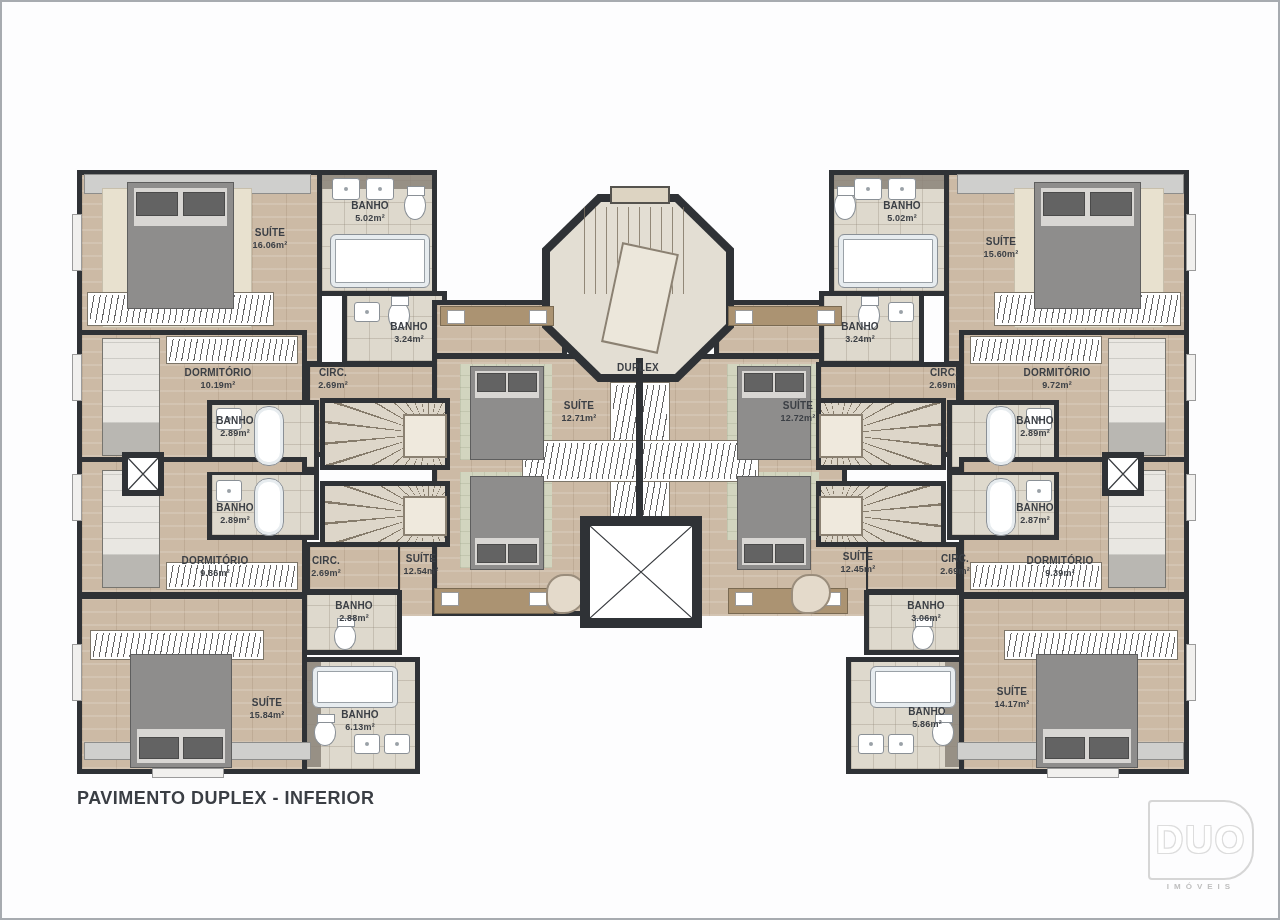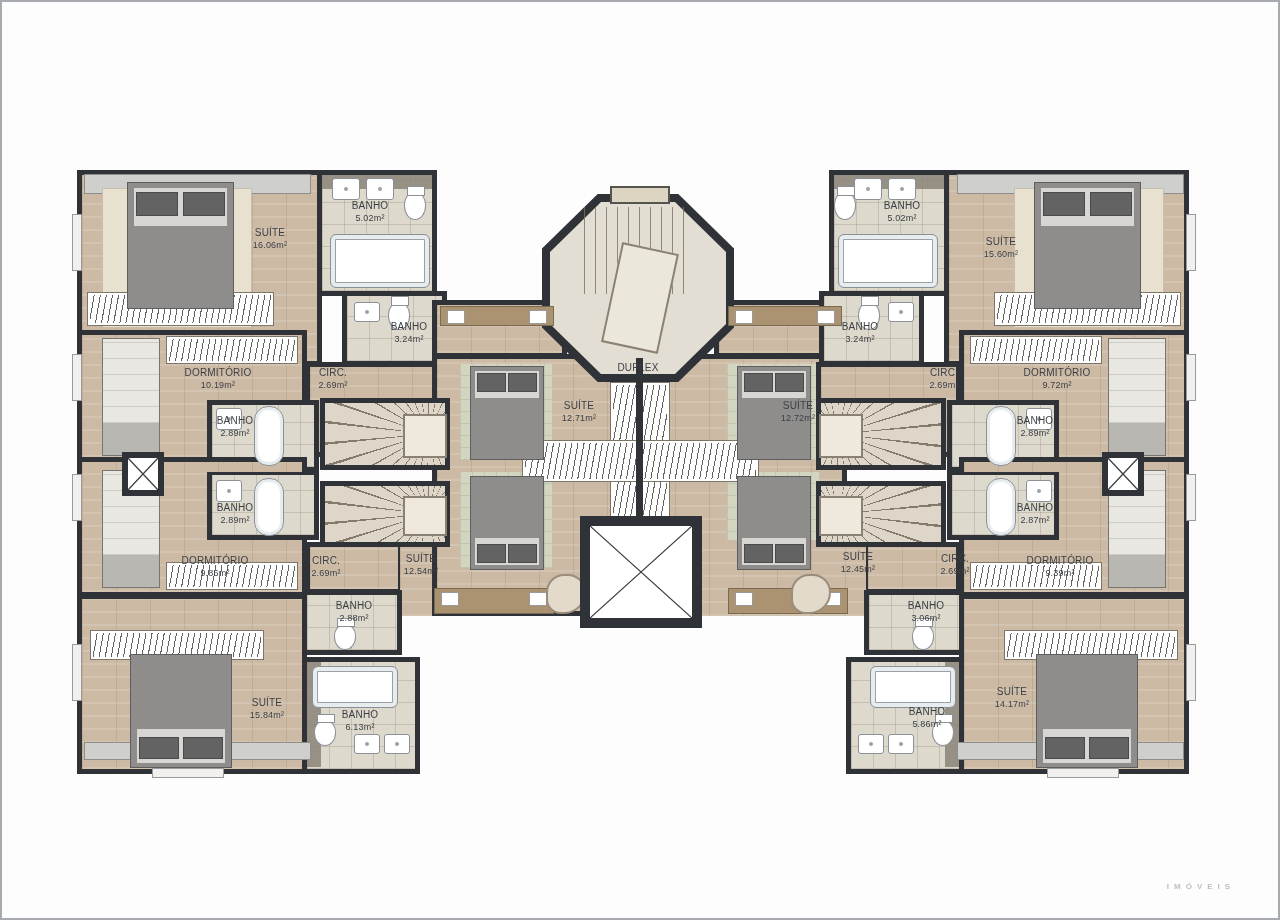--- a/index.html
+++ b/index.html
@@ -7,21 +7,21 @@
   .plan{position:absolute;inset:0;}
   .r{position:absolute;box-sizing:border-box;border:5px solid #2f3236;}
   .patch{position:absolute;box-sizing:border-box;}
   .wood{background-color:#ccbaa5;background-image:repeating-linear-gradient(0deg,rgba(255,255,255,.14) 0 2px,rgba(0,0,0,0) 2px 13px),repeating-linear-gradient(90deg,rgba(120,95,70,.16) 0 1px,rgba(0,0,0,0) 1px 34px);}
   .tile{background-color:#ded9cd;background-image:repeating-linear-gradient(0deg,rgba(140,130,115,.30) 0 1px,rgba(0,0,0,0) 1px 22px),repeating-linear-gradient(90deg,rgba(140,130,115,.30) 0 1px,rgba(0,0,0,0) 1px 22px);}
   .accent{position:absolute;background:#8b8378;opacity:.85;}
   .rug{position:absolute;background:#e8e1cf;box-shadow:inset 0 0 0 1px rgba(150,140,120,.4);}
   .green{position:absolute;background:#d2d5bf;background-image:repeating-linear-gradient(0deg,rgba(120,130,100,.18) 0 1px,rgba(0,0,0,0) 1px 12px),repeating-linear-gradient(90deg,rgba(120,130,100,.18) 0 1px,rgba(0,0,0,0) 1px 12px);}
   .rack{position:absolute;background:#fff;border:1px solid #7c7568;background-image:repeating-linear-gradient(100deg,rgba(60,60,60,.8) 0 1px,rgba(0,0,0,0) 1px 6px);box-shadow:inset 0 0 0 2px #fff;}
   .counter{position:absolute;background:#cfcfcd;border:1px solid #8d8d8b;}
-  .rlabel{position:absolute;transform:translate(-50%,-50%);text-align:center;font-weight:normal;font-size:10px;line-height:1.25;color:#3b3f45;letter-spacing:.2px;white-space:nowrap;z-index:40;}
+  .rlabel{position:absolute;transform:translate(-50%,-50%);text-align:center;font-weight:bold;font-size:10px;line-height:1.25;color:#3b3f45;letter-spacing:.2px;white-space:nowrap;z-index:40;}
   .rlabel .ar{display:block;font-size:9px;}
   .bedD{position:absolute;background:#8e8d8c;border:1px solid #5e5e5e;z-index:12;}
   .bedD .mat{position:absolute;left:6%;top:4%;width:88%;height:30%;background:#d8d6d3;}
   .bedD .p1,.bedD .p2{position:absolute;top:7%;width:38%;height:18%;background:#636363;border:1px solid #4a4a4a;}
   .bedD .p1{left:8%}.bedD .p2{right:8%}
   .bedD.flip .mat{top:auto;bottom:4%;}
   .bedD.flip .p1,.bedD.flip .p2{top:auto;bottom:7%;}
   .bedS{position:absolute;background:#e9e7e2;border:1px solid #77756f;background-image:linear-gradient(0deg,#b9b7b2 0 28%,rgba(0,0,0,0) 28%),repeating-linear-gradient(0deg,rgba(120,120,115,.25) 0 1px,rgba(0,0,0,0) 1px 16px);z-index:12;}
   .tub{position:absolute;background:#fff;border:1px solid #8a9096;border-radius:6px;box-shadow:inset 0 0 0 4px #e7ecef,inset 0 0 0 5px #9aa1a7;z-index:12;}
   .tubo{position:absolute;background:#fff;border:1px solid #8a9096;border-radius:14px;box-shadow:inset 0 0 0 3px #e7ecef;z-index:12;}
@@ -285,14 +285,18 @@
   <div class="rlabel" style="left:1033px;top:425px"><span>BANHO</span><span class="ar">2.89m²</span></div>
   <div class="rlabel" style="left:1033px;top:512px"><span>BANHO</span><span class="ar">2.87m²</span></div>
   <div class="rlabel" style="left:856px;top:561px"><span>SUÍTE</span><span class="ar">12.45m²</span></div>
   <div class="rlabel" style="left:953px;top:563px"><span>CIRC.</span><span class="ar">2.69m²</span></div>
   <div class="rlabel" style="left:1058px;top:565px"><span>DORMITÓRIO</span><span class="ar">9.39m²</span></div>
   <div class="rlabel" style="left:924px;top:610px"><span>BANHO</span><span class="ar">3.06m²</span></div>
   <div class="rlabel" style="left:1010px;top:696px"><span>SUÍTE</span><span class="ar">14.17m²</span></div>
   <div class="rlabel" style="left:925px;top:716px"><span>BANHO</span><span class="ar">5.86m²</span></div>
  </div>
 
+ <div class="title">PAVIMENTO DUPLEX - INFERIOR</div>
+ <div class="logo">
+      <span class="duo">DUO</span>
+    </div>
  <div class="tagline">IMÓVEIS</div>
 </div>
 
 </body></html>

